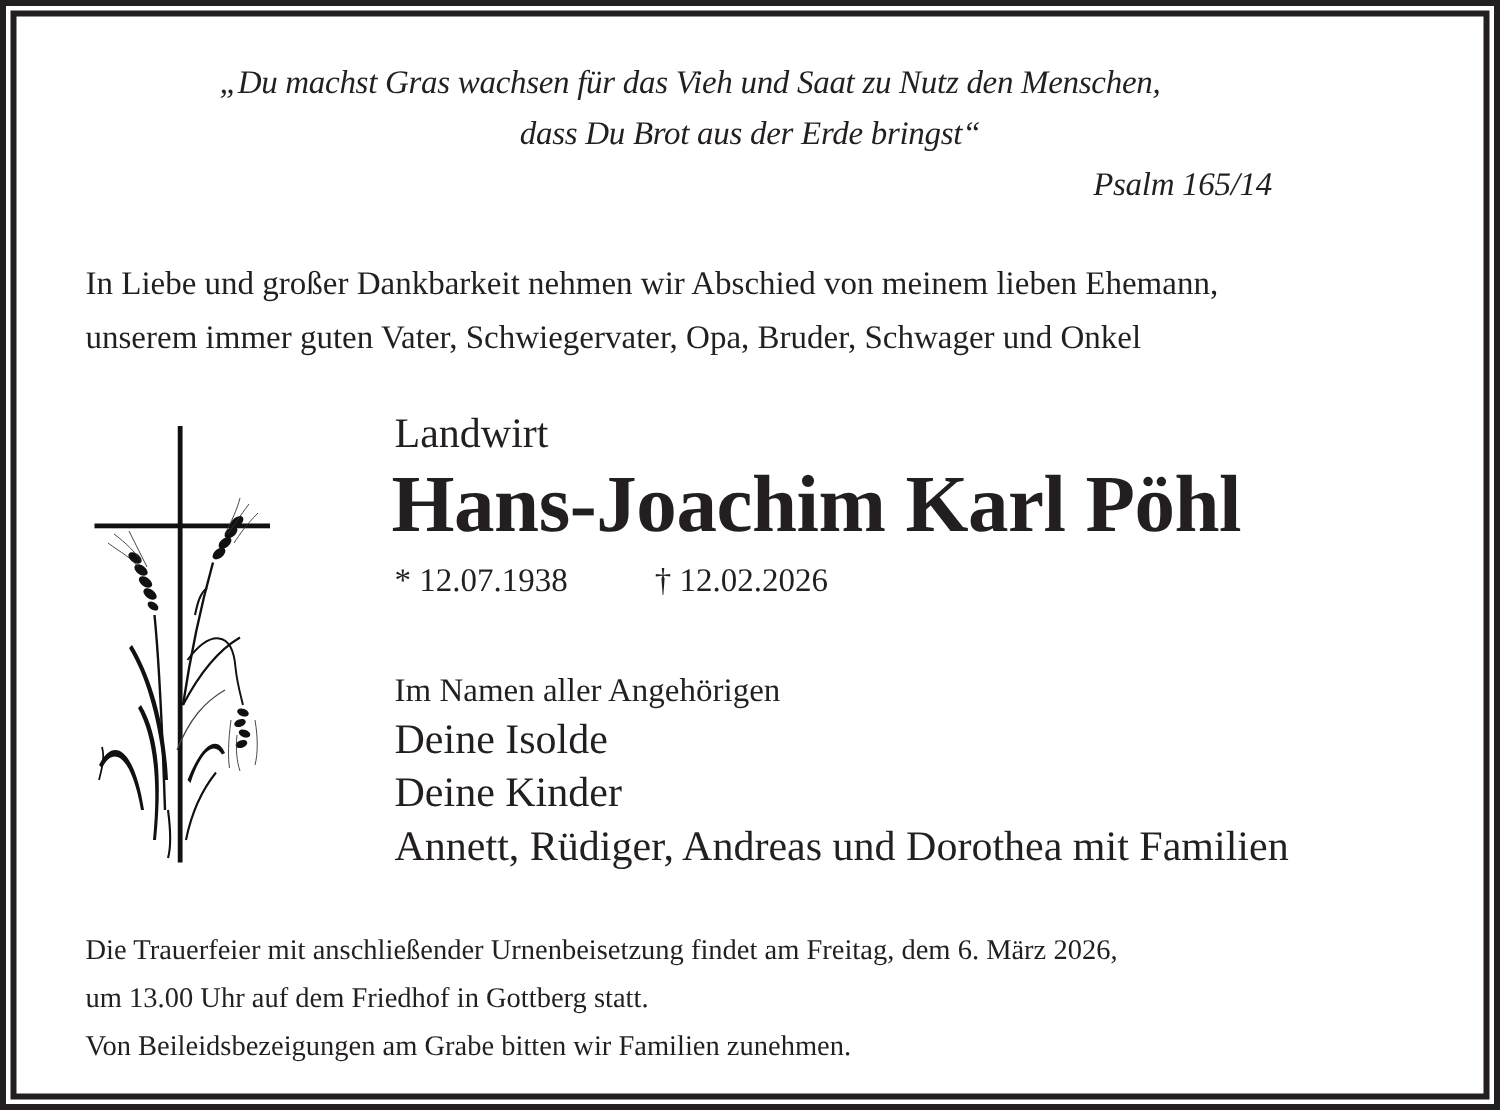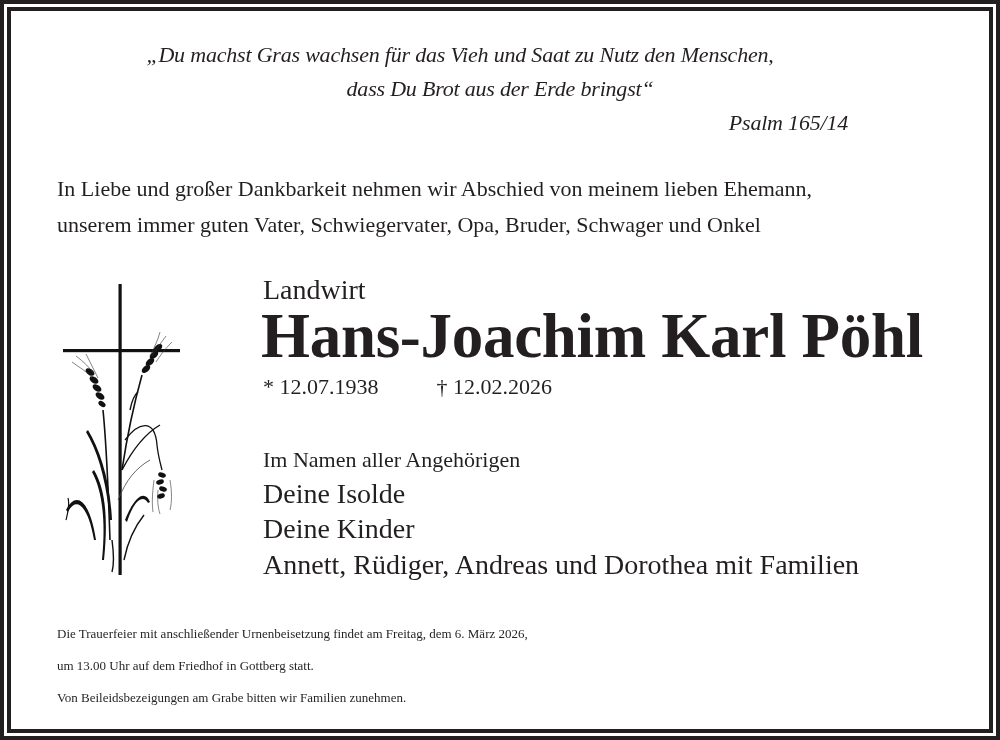--- a/index.html
+++ b/index.html
@@ -52,21 +52,21 @@
     .profession {
       left: 263px;
       top: 273px;
       font-size: 28px;
       font-weight: normal;
       line-height: 34px;
     }
     .name {
       left: 261px;
       top: 296px;
-      font-size: 63px;
+      font-size: 54px;
       font-weight: bold;
       line-height: 80px;
       letter-spacing: -0.3px;
     }
     .dates {
       left: 263px;
       top: 370px;
       font-size: 22px;
       line-height: 34px;
     }
@@ -80,21 +80,21 @@
       left: 263px;
       font-size: 28px; line-height: 34px;
       font-weight: normal;
     }
     .mourner-1 { top: 477px; }
     .mourner-2 { top: 512px; }
     .mourner-3 { top: 548px; }
 
     .footer {
       left: 57px;
-      font-size: 13px;
+      font-size: 19px;
       line-height: 30px;
     }
     .footer-1 { top: 619px; }
     .footer-2 { top: 651px; }
     .footer-3 { top: 683px; }
 
     .emblem {
       position: absolute;
       left: 60px;
       top: 280px;

